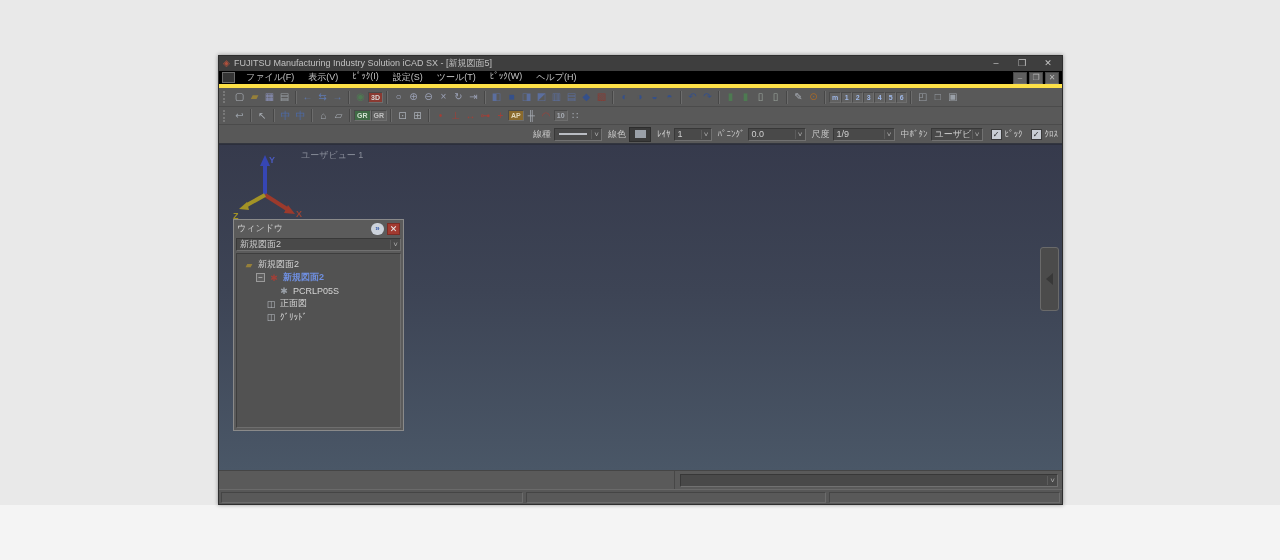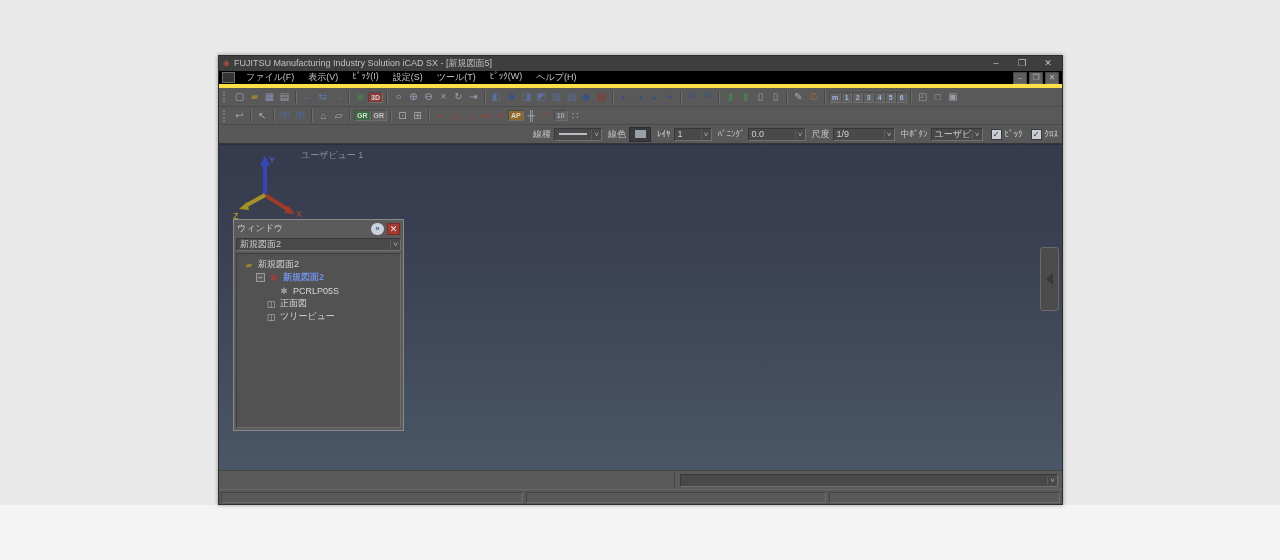--- a/index.html
+++ b/index.html
@@ -268,21 +268,21 @@
           <div class="tree-row" style="padding-left: 41px;">
             <span class="tree-icon" style="color: rgb(154, 160, 168);">✱</span>
             <span class="tree-label">PCRLP05S</span>
           </div>
           <div class="tree-row" style="padding-left: 28px;">
             <span class="tree-icon" style="color: rgb(184, 188, 194);">◫</span>
             <span class="tree-label">正面図</span>
           </div>
           <div class="tree-row" style="padding-left: 28px;">
             <span class="tree-icon" style="color: rgb(184, 188, 194);">◫</span>
-            <span class="tree-label">ツリービュー</span>
+            <span class="tree-label">ｸﾞﾘｯﾄﾞ</span>
           </div>
         </div>
     </div>
 
     <div class="flyout-tab">
       <span class="flyout-arrow"></span>
     </div>
   </div>
 
   <div class="bottombar">

